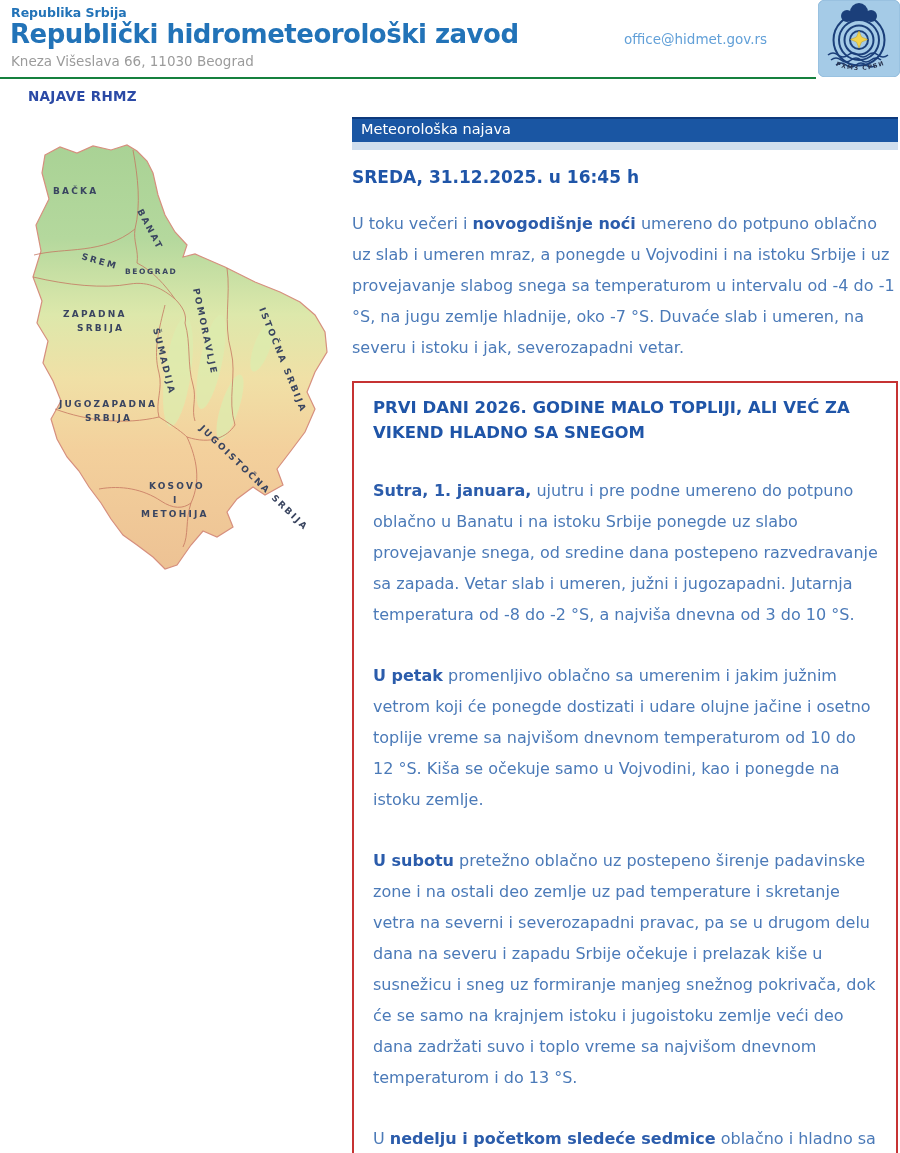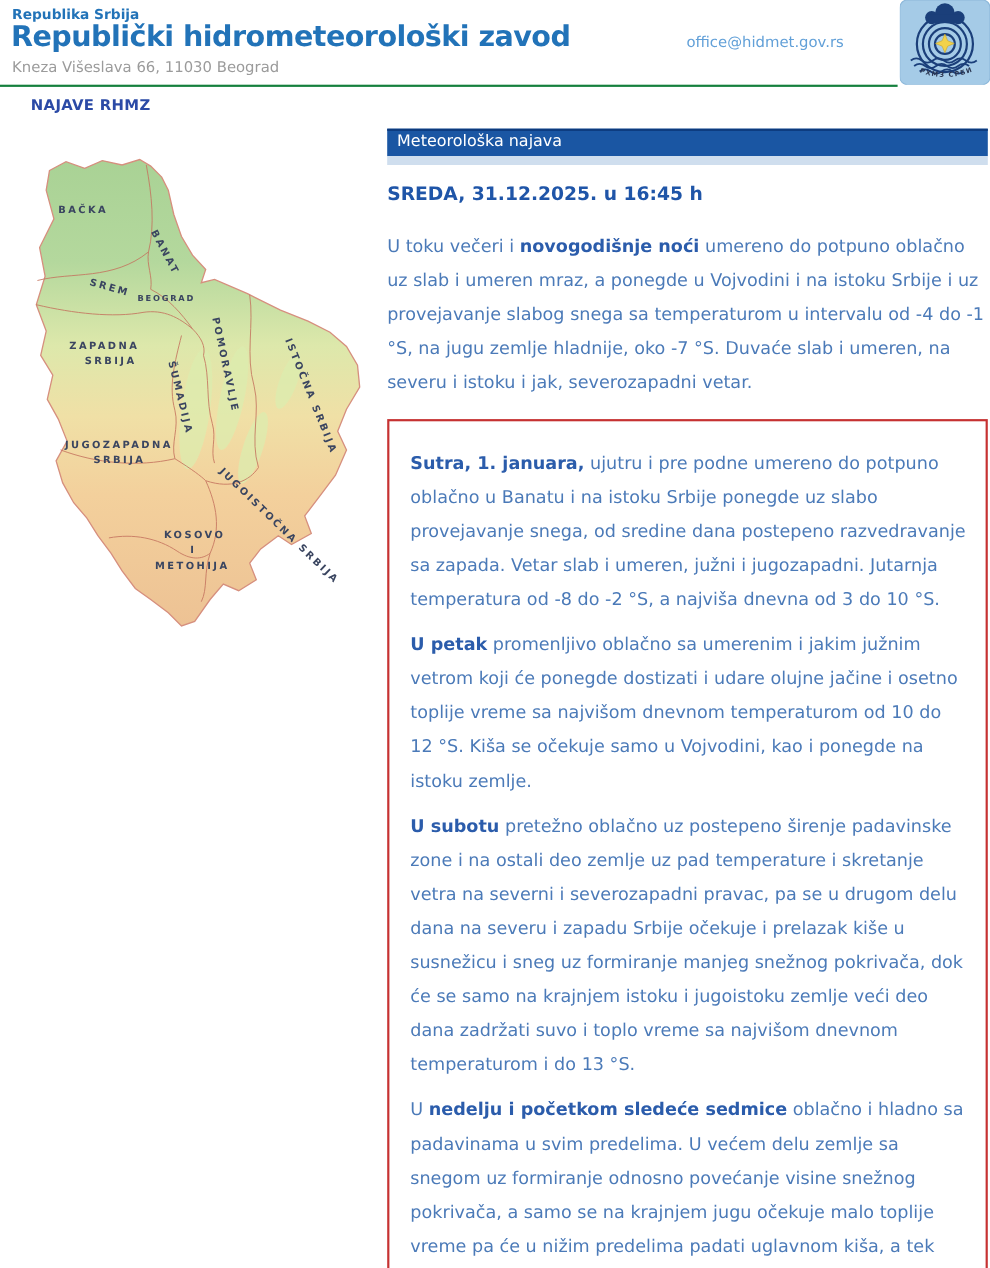--- a/index.html
+++ b/index.html
@@ -24,21 +24,21 @@
   
   .content{position:absolute;left:352px;top:117px;width:546px;}
   .section-bar{background:#1a56a3;border-top:2px solid #0d3a7d;color:#ffffff;
     font-size:14.5px;padding:2px 21px 4px 9px;height:17px;}
   .section-strip{background:#cfdeee;height:8px;}
   .dt-heading{margin:17px 0 0 0;font-size:17px;font-weight:bold;color:#1f55a8;}
   .para{margin:21px 0 0 0;font-size:16px;line-height:31px;color:#4b7ab8;}
   .para b{color:#2b5cab;}
   .red-box{margin-top:18px;border:2px solid #c63232;padding:12px 16px 14px 19px;}
   .box-title{font-size:16.5px;font-weight:bold;color:#1f55a8;line-height:25px;margin:0;}
-  .red-box .para{margin-top:10px;}
+  .red-box .para{margin-top:30px;}
 </style>
 </head>
 <body>
 
 <div class="header">
   <div class="hdr-country">Republika Srbija</div>
   <div class="hdr-org">Republički hidrometeorološki zavod</div>
   <div class="hdr-address">Kneza Višeslava 66, 11030 Beograd</div>
   <a class="hdr-email">office@hidmet.gov.rs</a>
 </div>
@@ -141,20 +141,21 @@
 <div class="content">
 
   <div class="section-bar">Meteorološka najava</div>
   <div class="section-strip"></div>
 
   <div class="dt-heading">SREDA, 31.12.2025. u 16:45 h</div>
 
   <p class="para"><span>U toku večeri i </span><b>novogodišnje noći</b><span> umereno do potpuno oblačno uz slab i umeren mraz, a ponegde u Vojvodini i na istoku Srbije i uz provejavanje slabog snega sa temperaturom u intervalu od -4 do -1 °S, na jugu zemlje hladnije, oko -7 °S. Duvaće slab i umeren, na severu i istoku i jak, severozapadni vetar.</span></p>
 
   <div class="red-box">
+    <p class="box-title">PRVI DANI 2026. GODINE MALO TOPLIJI, ALI VEĆ ZA VIKEND HLADNO SA SNEGOM</p>
 
     <p class="para"><span></span><b>Sutra, 1. januara,</b><span> ujutru i pre podne umereno do potpuno oblačno u Banatu i na istoku Srbije ponegde uz slabo provejavanje snega, od sredine dana postepeno razvedravanje sa zapada. Vetar slab i umeren, južni i jugozapadni. Jutarnja temperatura od -8 do -2 °S, a najviša dnevna od 3 do 10 °S.</span></p>
 
     <p class="para"><span></span><b>U petak</b><span> promenljivo oblačno sa umerenim i jakim južnim vetrom koji će ponegde dostizati i udare olujne jačine i osetno toplije vreme sa najvišom dnevnom temperaturom od 10 do 12 °S. Kiša se očekuje samo u Vojvodini, kao i ponegde na istoku zemlje.</span></p>
 
     <p class="para"><span></span><b>U subotu</b><span> pretežno oblačno uz postepeno širenje padavinske zone i na ostali deo zemlje uz pad temperature i skretanje vetra na severni i severozapadni pravac, pa se u drugom delu dana na severu i zapadu Srbije očekuje i prelazak kiše u susnežicu i sneg uz formiranje manjeg snežnog pokrivača, dok će se samo na krajnjem istoku i jugoistoku zemlje veći deo dana zadržati suvo i toplo vreme sa najvišom dnevnom temperaturom i do 13 °S.</span></p>
 
     <p class="para"><span>U </span><b>nedelju i početkom sledeće sedmice</b><span> oblačno i hladno sa padavinama u svim predelima. U većem delu zemlje sa snegom uz formiranje odnosno povećanje visine snežnog pokrivača, a samo se na krajnjem jugu očekuje malo toplije vreme pa će u nižim predelima padati uglavnom kiša, a tek krajem perioda i sneg.</span></p>
   </div>
 

